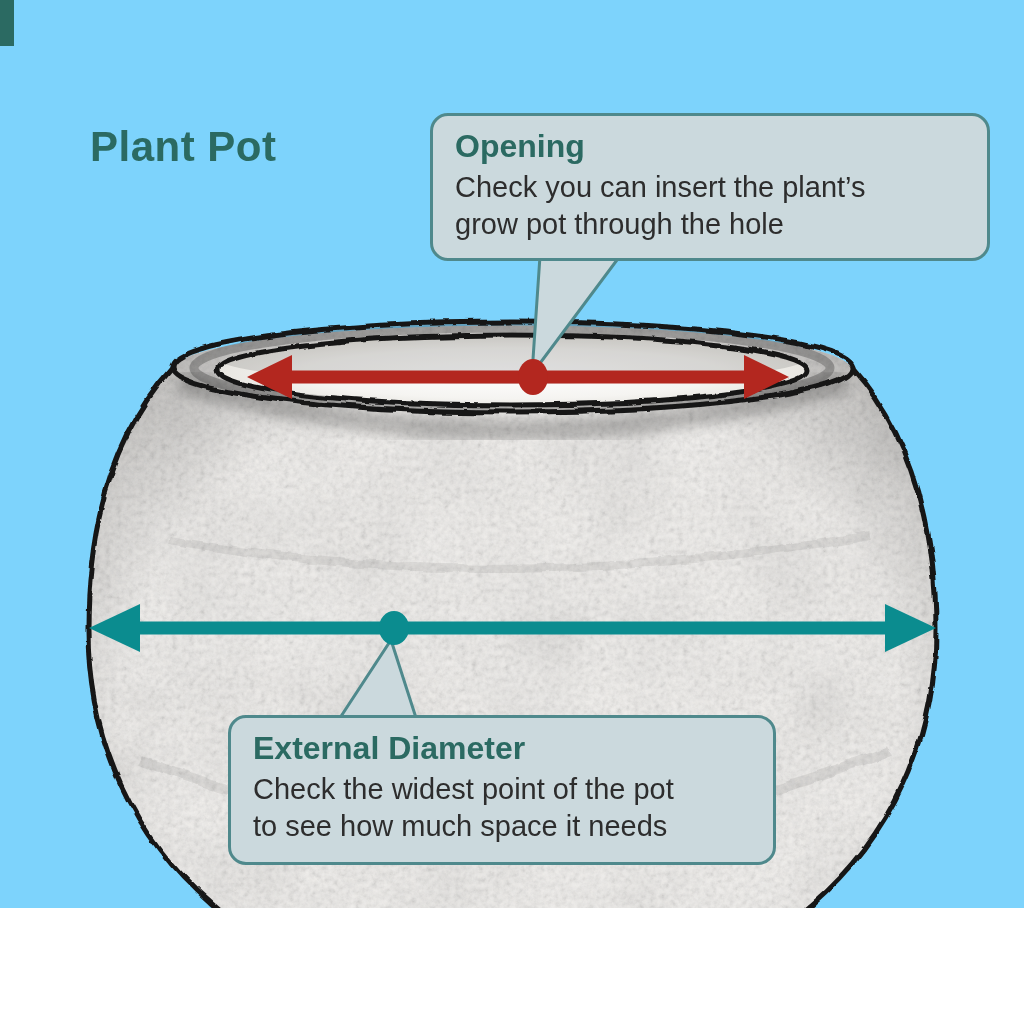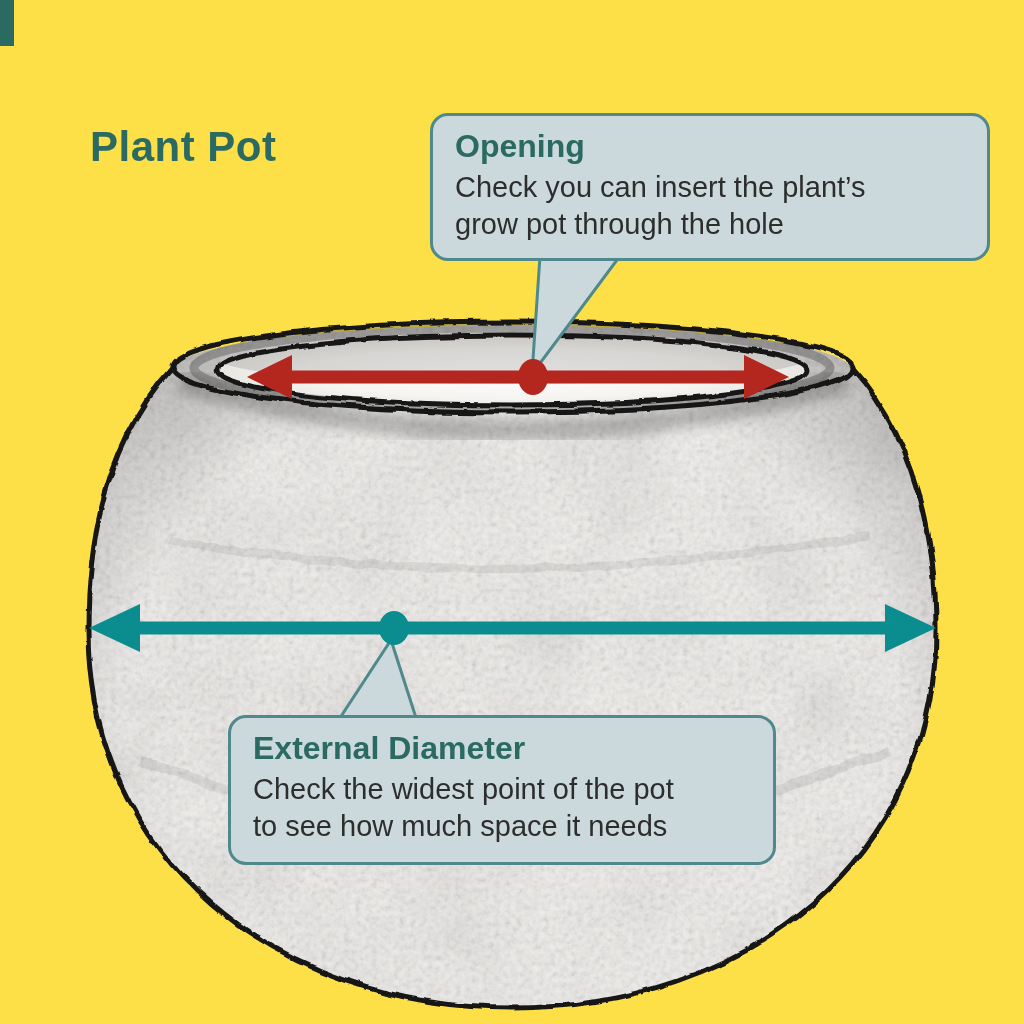--- a/index.html
+++ b/index.html
@@ -1,17 +1,17 @@
 <!DOCTYPE html>
 <html style="--title-teal: #2b6a62; --callout-bg: #cbd9dd; --callout-border: #4f898c; --accent-red: #b3271f; --accent-teal: #0b8c8f; --pot-outline: #161616; --pot-fill: #f3f1ee; --body-text: #2d2d2d;"><head>
 <meta charset="utf-8">
 <style>
   * { margin:0; padding:0; box-sizing:border-box; }
   html,body { width:1024px; height:1024px; background:#ffffff; font-family:"Liberation Sans", sans-serif; }
-  .stage { position:relative; width:1024px; height:1024px; overflow:hidden; background:#fde047; }
+  .stage { position:relative; width:1024px; height:908px; overflow:hidden; background:#7dd3fc; }
   svg.diagram { position:absolute; left:0; top:0; width:1024px; height:1024px; }
 
   .corner-mark { position:absolute; left:0; top:0; width:14px; height:46px; background:var(--title-teal,#2b6a62); }
 
   .title { position:absolute; left:90px; top:120px; font-size:42px; font-weight:bold;
            color:var(--title-teal,#2b6a62); line-height:1.3; letter-spacing:.5px; }
 
   .callout { position:absolute; background:var(--callout-bg,#cbd9dd);
              border:3px solid var(--callout-border,#4f898c); border-radius:18px;
              padding:12px 22px 14px 22px; }

